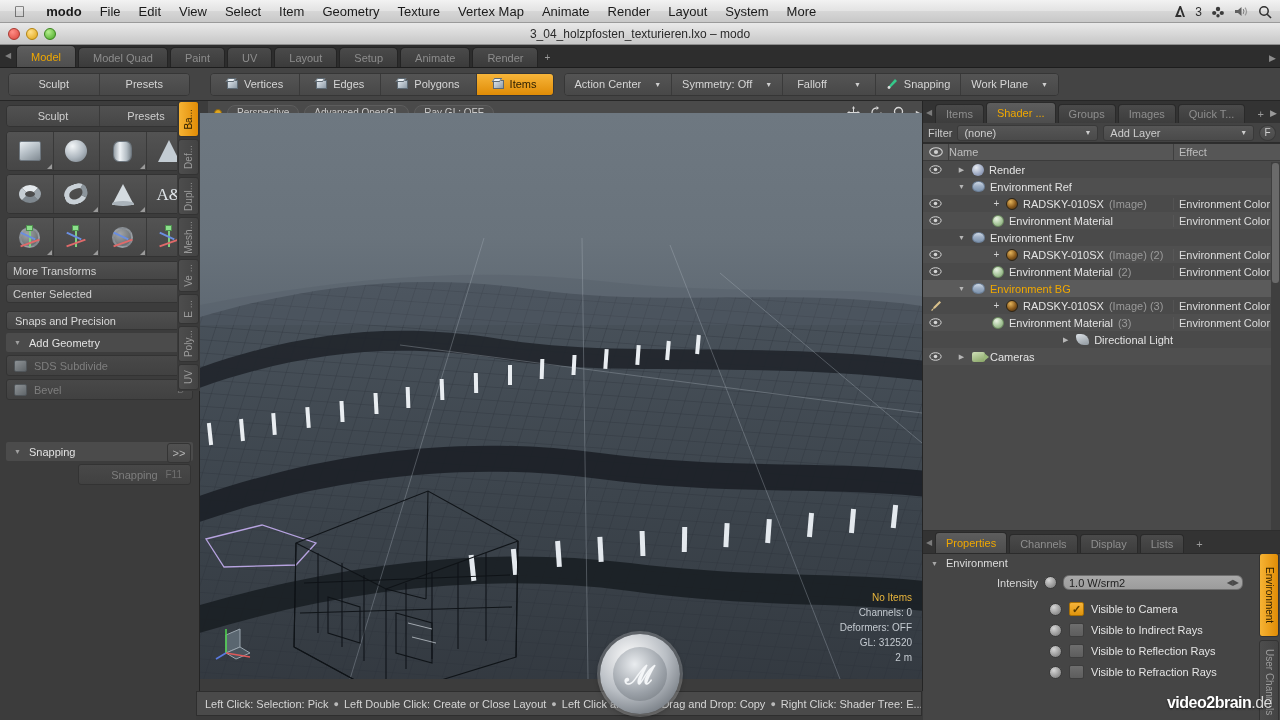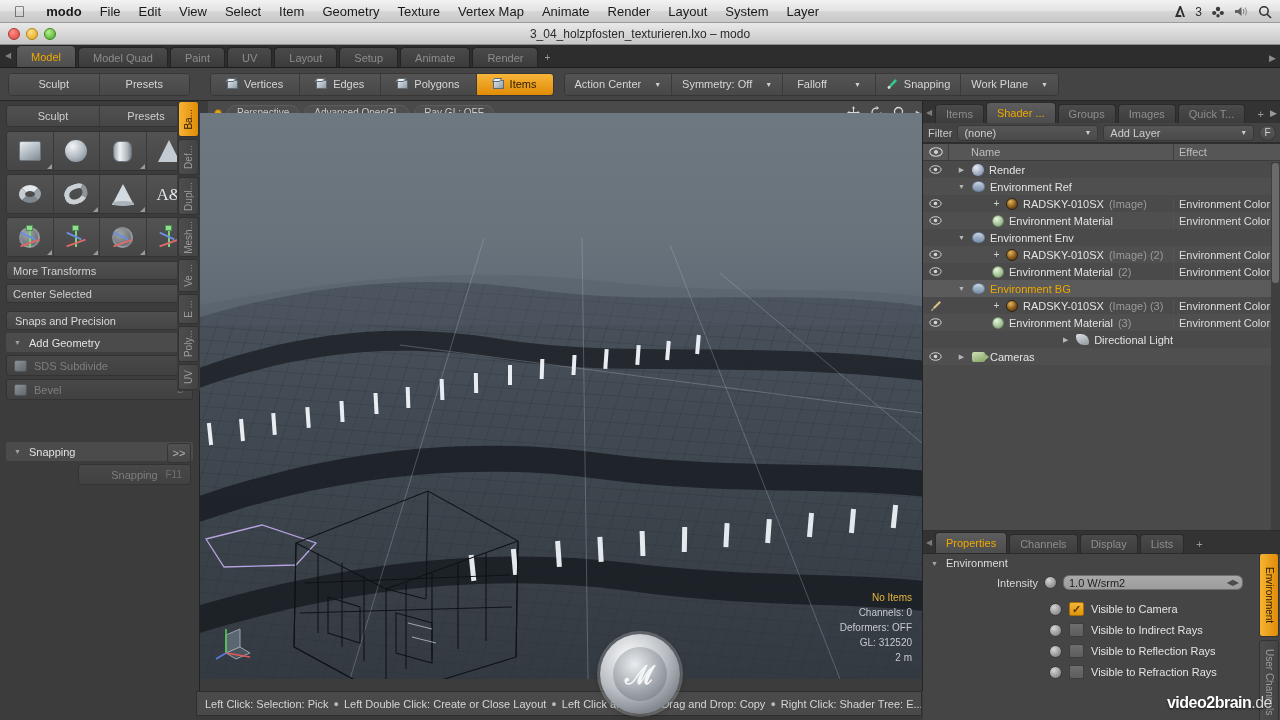--- a/index.html
+++ b/index.html
@@ -197,21 +197,21 @@
     background:linear-gradient(180deg,#565656,#4a4a4a); border:1px solid #393939; border-radius:3px; color:#cdcdcd; font-size:11px;}
   .fcombo .cv{flex:1;}
   .fcombo .ca{font-size:7px;margin-left:8px;}
   .fbtn{width:17px;height:16px;border-radius:50%;background:linear-gradient(180deg,#585858,#4a4a4a);
     border:1px solid #393939; display:flex;align-items:center;justify-content:center;font-size:10px;color:#cfcfcf;}
 
   .tree { position:absolute; left:0; top:42px; width:358px; height:388px; background:#4a4a4a;
     border:1px solid #2e2e2e; border-left:none; border-right:none;}
   .tree-head{display:flex; height:17px; background:#565656; border-bottom:1px solid #3b3b3b; color:#bdbdbd; font-size:11px;}
   .th-eye{width:25px; display:flex;align-items:center;justify-content:center;}
-  .th-name{flex:1; display:flex;align-items:center; padding-left:22px; border-left:1px solid #3f3f3f;}
+  .th-name{flex:1; display:flex;align-items:center; border-left:1px solid #3f3f3f;}
   .th-eff{width:108px; display:flex;align-items:center; padding-left:5px; border-left:1px solid #3f3f3f;}
   .trow{display:flex; height:17px; align-items:center; font-size:11px; color:#e3e3e3;}
   .trow.alt{background:#4f4f4f;}
   .trow.sel{background:#5b5b5b; color:#f0a800;}
   .tc-eye{width:25px; display:flex;align-items:center;justify-content:center; color:#cfcfcf; font-size:10px;}
   .tc-name{flex:1; display:flex;align-items:center; gap:5px; overflow:hidden; white-space:nowrap;}
   .tc-eff{width:108px; padding-left:5px; color:#dcdcdc; white-space:nowrap; overflow:hidden; border-left:1px solid rgba(255,255,255,.05);}
   .tri{width:11px; text-align:center; color:#b6b6b6; font-size:7px;}
   .plus{width:9px; text-align:center; color:#d3d3d3; font-size:10px;}
   .dim{color:#9a9a9a;}
@@ -283,21 +283,21 @@
     <div class="mi">View</div>
     <div class="mi">Select</div>
     <div class="mi">Item</div>
     <div class="mi">Geometry</div>
     <div class="mi">Texture</div>
     <div class="mi">Vertex Map</div>
     <div class="mi">Animate</div>
     <div class="mi">Render</div>
     <div class="mi">Layout</div>
     <div class="mi">System</div>
-    <div class="mi">Layer</div>
+    <div class="mi">More</div>
     <div class="right">
       <div class="ic">
         <svg width="12" height="13" viewBox="0 0 12 13">
             <path d="M1 12 L5.5 1 L7 1 L11 12 L9 12 L6.2 4 L4 10 L7 10 L7.6 12 Z" fill="#2f2f2f"></path>
           </svg>
       </div>
       <div class="ic" style="font-size:12px">3</div>
       <div class="ic">
         <svg width="14" height="13" viewBox="0 0 14 13">
             <circle cx="7" cy="4" r="2.2" fill="#3a3a3a"></circle>

